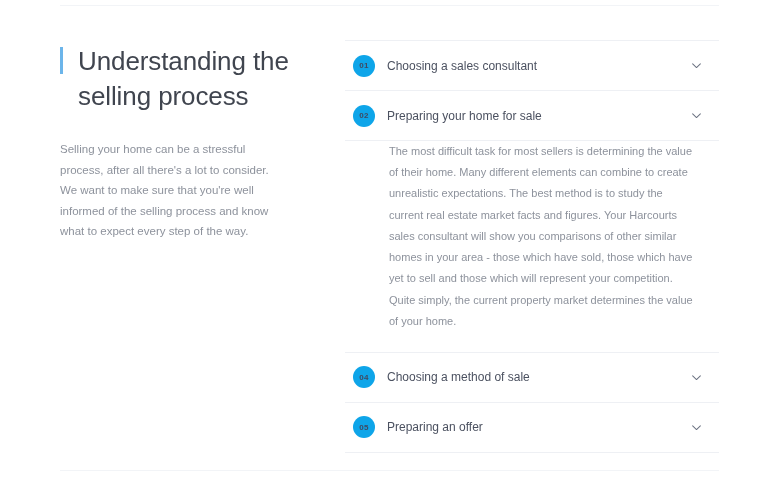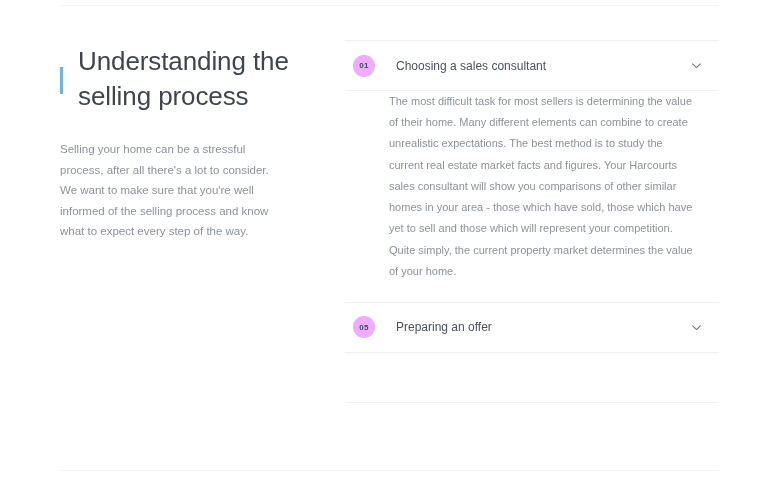--- a/index.html
+++ b/index.html
@@ -47,21 +47,21 @@
   
   .left-col {
     width: 285px;
     margin-left: 60px;
     margin-top: 44px;
     flex: 0 0 auto;
   }
 
   .heading-wrap {
     display: flex;
-    align-items: center;
+    align-items: flex-start;
   }
   .accent-bar {
     width: 3px;
     height: 27px;
     background: #6cb5ea;
     flex: 0 0 auto;
     margin-top: 3px;
     margin-right: 15px;
   }
   .page-heading {
@@ -104,37 +104,37 @@
     align-items: center;
     height: 49px;
     cursor: pointer;
     user-select: none;
   }
 
   .acc-badge {
     width: 22px;
     height: 22px;
     border-radius: 50%;
-    background: #f0abfc;
+    background: #0ea5e9;
     color: #3f4a63;
     font-size: 8px;
     font-weight: 700;
     letter-spacing: 0.2px;
     display: flex;
     align-items: center;
     justify-content: center;
     flex: 0 0 auto;
     margin-left: 8px;
   }
 
   .acc-title {
     font-size: 12px;
     color: #4b5160;
     font-weight: 400;
-    margin-left: 21px;
+    margin-left: 12px;
     flex: 1 1 auto;
     line-height: 1;
   }
 
   .acc-chevron {
     flex: 0 0 auto;
     margin-right: 16px;
     display: flex;
     align-items: center;
     justify-content: center;
@@ -182,27 +182,51 @@
       <div class="acc-title">Choosing a sales consultant</div>
       <span class="acc-chevron">
         <svg width="11" height="11" viewBox="0 0 12 12" fill="none" xmlns="http://www.w3.org/2000/svg" aria-hidden="true">
           <path d="M1.8 4.2 L6 8.2 L10.2 4.2" stroke="currentColor" stroke-width="1.1" stroke-linecap="round" stroke-linejoin="round"></path>
         </svg>
       </span>
     </div>
 
   </div>
 
+  <div class="acc-item">
+    <div class="acc-header">
+      <div class="acc-badge">02</div>
+      <div class="acc-title">Preparing your home for sale</div>
+      <span class="acc-chevron">
+        <svg width="11" height="11" viewBox="0 0 12 12" fill="none" xmlns="http://www.w3.org/2000/svg" aria-hidden="true">
+          <path d="M1.8 4.2 L6 8.2 L10.2 4.2" stroke="currentColor" stroke-width="1.1" stroke-linecap="round" stroke-linejoin="round"></path>
+        </svg>
+      </span>
+    </div>
+
+  </div>
 
   <div class="acc-item">
     <div class="acc-panel">
       <p>The most difficult task for most sellers is determining the value of their home. Many different elements can combine to create unrealistic expectations. The best method is to study the current real estate market facts and figures. Your Harcourts sales consultant will show you comparisons of other similar homes in your area - those which have sold, those which have yet to sell and those which will represent your competition. Quite simply, the current property market determines the value of your home.</p>
     </div>
   </div>
 
+  <div class="acc-item">
+    <div class="acc-header">
+      <div class="acc-badge">04</div>
+      <div class="acc-title">Choosing a method of sale</div>
+      <span class="acc-chevron">
+        <svg width="11" height="11" viewBox="0 0 12 12" fill="none" xmlns="http://www.w3.org/2000/svg" aria-hidden="true">
+          <path d="M1.8 4.2 L6 8.2 L10.2 4.2" stroke="currentColor" stroke-width="1.1" stroke-linecap="round" stroke-linejoin="round"></path>
+        </svg>
+      </span>
+    </div>
+
+  </div>
 
   <div class="acc-item">
     <div class="acc-header">
       <div class="acc-badge">05</div>
       <div class="acc-title">Preparing an offer</div>
       <span class="acc-chevron">
         <svg width="11" height="11" viewBox="0 0 12 12" fill="none" xmlns="http://www.w3.org/2000/svg" aria-hidden="true">
           <path d="M1.8 4.2 L6 8.2 L10.2 4.2" stroke="currentColor" stroke-width="1.1" stroke-linecap="round" stroke-linejoin="round"></path>
         </svg>
       </span>

